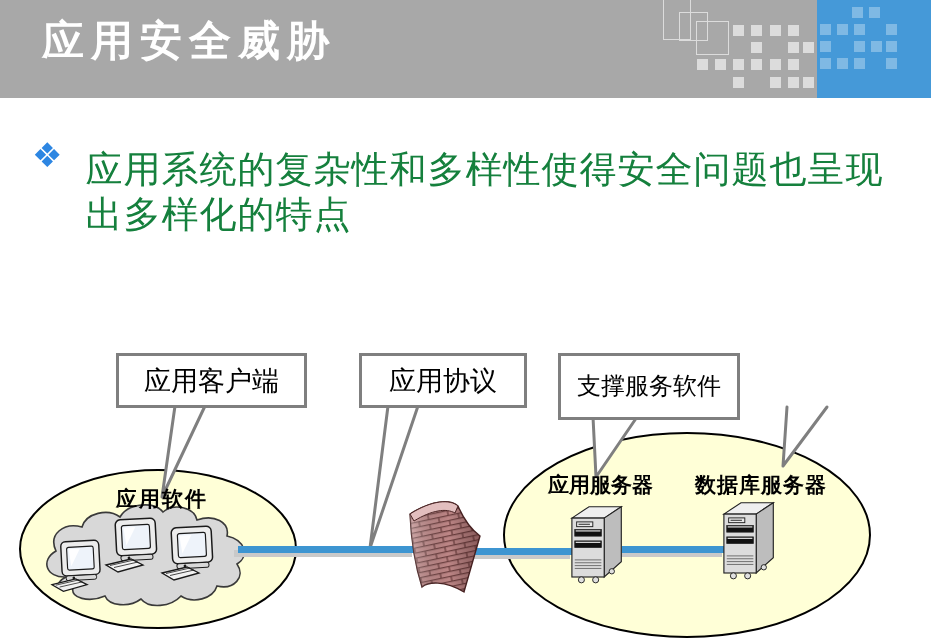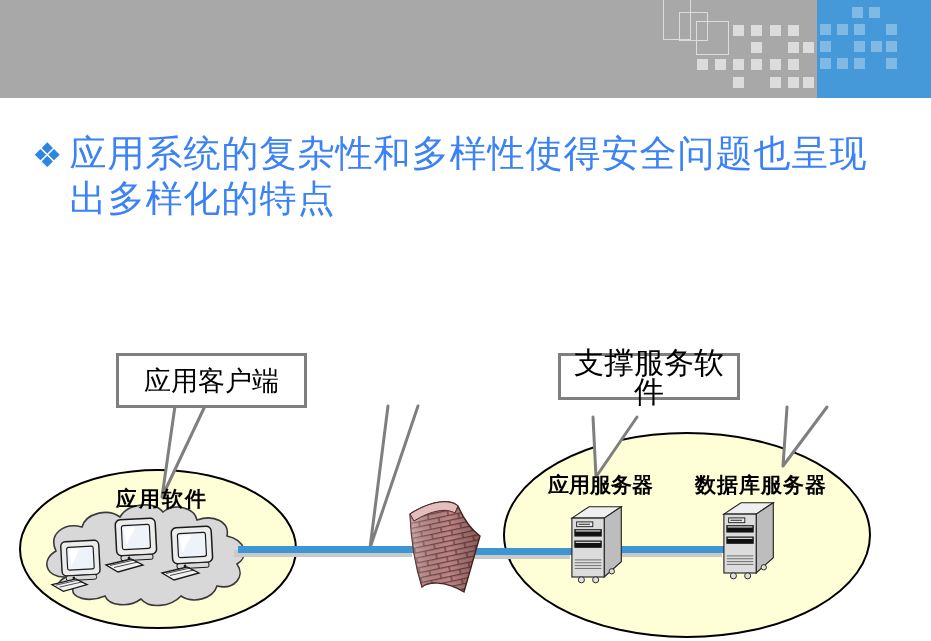--- a/index.html
+++ b/index.html
@@ -12,44 +12,45 @@
                font-size:42px;font-weight:bold;letter-spacing:7px;white-space:nowrap;}
   .blue-block{position:absolute;left:817px;top:0;width:114px;height:98px;background:#4599d8;}
   .sq{position:absolute;width:11px;height:11px;}
   .sq.gray{background:#dcdcdc;}
   .sq.blue{background:#7fb9e4;}
   .sq.outline{background:transparent;border:1px solid #dcdcdc;}
 
   
   .bullet-row{position:absolute;left:32px;top:131px;display:flex;align-items:flex-start;}
   .bullet-marker{color:#2d86e2;font-size:34px;line-height:48px;margin-right:7px;flex:none;}
-  .bullet-text{margin:0;width:806px;font-size:37px;line-height:45px;letter-spacing:1px;color:#3b82f6;}
+  .bullet-text{margin:16px;width:806px;font-size:37px;line-height:45px;letter-spacing:1px;color:#15803d;}
 
   
   .diagram{position:absolute;left:0;top:0;width:931px;height:641px;}
   svg.layer{position:absolute;left:0;top:0;}
   .callout{position:absolute;box-sizing:border-box;border:3px solid #7f7f7f;background:#fff;
            display:flex;flex-direction:column;align-items:center;justify-content:center;
            font-family:"Liberation Serif",serif;color:#000;text-align:center;}
   .c1{left:116px;top:353px;width:191px;height:55px;font-size:27px;}
   .c2{left:359px;top:353px;width:168px;height:55px;font-size:27px;}
-  .c3{left:558px;top:353px;width:182px;height:47px;font-size:30px;line-height:29px;}
+  .c3{left:558px;top:353px;width:182px;height:67px;font-size:24px;line-height:29px;}
   .c4{left:776px;top:355px;width:130px;height:55px;font-size:27px;}
   .nodelabel{position:absolute;font-family:"Liberation Serif",serif;font-weight:bold;
              color:#000;white-space:nowrap;}
   .lbl-users{left:116px;top:485px;font-size:21px;letter-spacing:2px;}
   .lbl-app{left:548px;top:471px;font-size:21px;}
   .lbl-db{left:695px;top:471px;font-size:21px;letter-spacing:1px;}
 </style>
 </head>
 <body>
 
 <div class="slide">
 
   <header class="titlebar">
+    <h1>应用安全威胁</h1>
     <div class="blue-block"></div>
 
   <div class="sq gray" style="left: 733px; top: 25px;"></div>
       <div class="sq gray" style="left: 751px; top: 25px;"></div>
       <div class="sq gray" style="left: 770px; top: 25px;"></div>
       <div class="sq gray" style="left: 788px; top: 25px;"></div>
       <div class="sq gray" style="left: 751px; top: 42px;"></div>
       <div class="sq gray" style="left: 788px; top: 42px;"></div>
       <div class="sq gray" style="left: 803px; top: 42px;"></div>
       <div class="sq gray" style="left: 697px; top: 59px;"></div>
@@ -165,20 +166,23 @@
       <g transform="translate(398,500)">
         <path d="M12,14 C34,0 52,-1 60,6 C66,20 74,30 82,36 L66,92 C46,80 30,82 24,87 C16,62 13,36 12,14 Z" fill="url(#bricks)" stroke="#4a2424" stroke-width="1.4"></path>
         <path d="M12,14 C34,0 52,-1 60,6 C66,20 74,30 82,36 L66,92 C46,80 30,82 24,87 C16,62 13,36 12,14 Z" fill="url(#fwshade)" stroke="none"></path>
         <path d="M12,14 C34,0 52,-1 60,6 L57,13 C48,8 34,10 16,21 Z" fill="#e2bebe" stroke="#4a2424" stroke-width="1"></path>
       </g>
     </svg>
 
     <div class="callout c1">
       <span>应用客户端</span>
     </div>
+    <div class="callout c2">
+      <span>应用协议</span>
+    </div>
     <div class="callout c3">
       <span>支撑服务软件</span>
     </div>
 
     <div class="nodelabel lbl-users">应用软件</div>
     <div class="nodelabel lbl-app">应用服务器</div>
     <div class="nodelabel lbl-db">数据库服务器</div>
   </div>
 
 </div>

